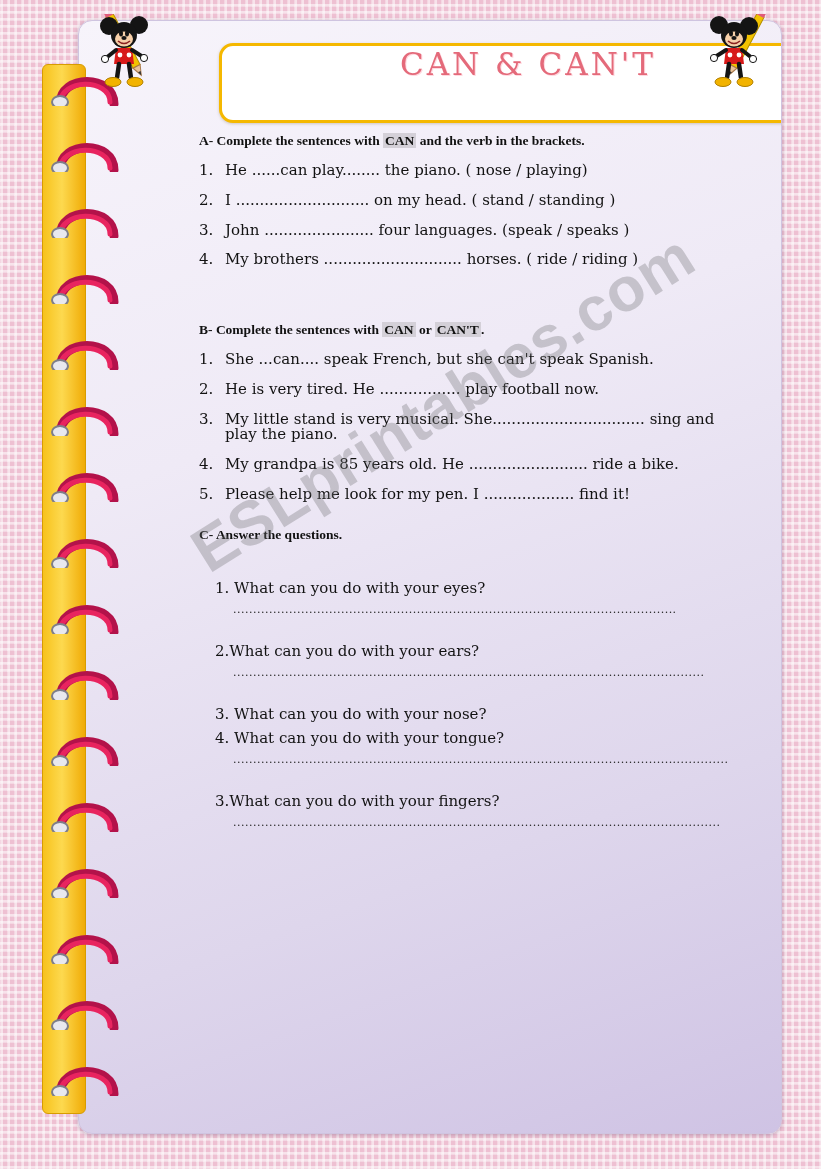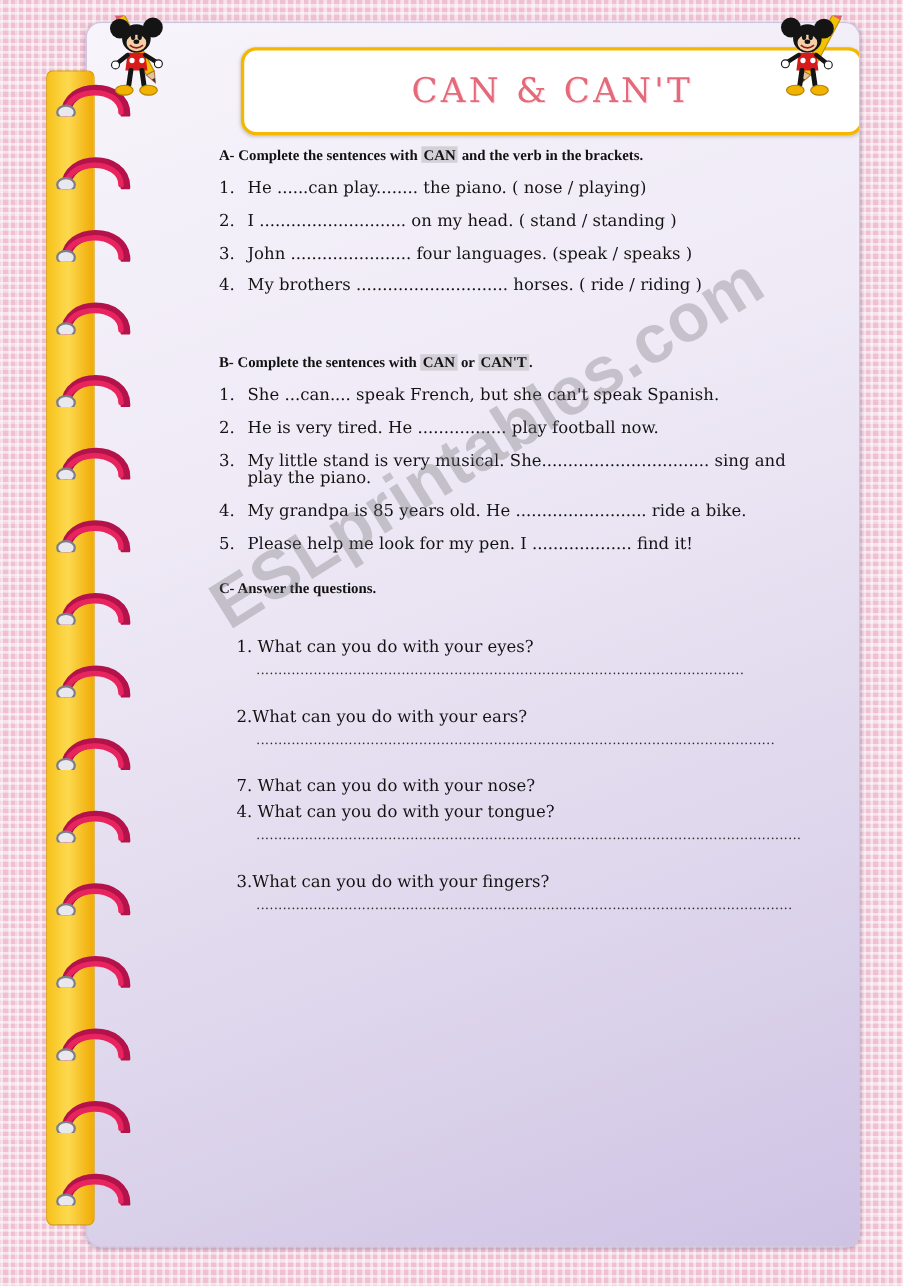--- a/index.html
+++ b/index.html
@@ -43,22 +43,22 @@
     position: absolute;
     left: 140px;
     top: 22px;
     width: 560px;
     height: 74px;
     background: #ffffff;
     border: 3px solid #f5b800;
     border-radius: 14px;
     box-shadow: 0 1px 3px rgba(120,100,60,0.3);
     display: flex;
-    align-items: center;
     justify-content: center;
+    padding-left: 26px;
   }
   #title-text {
     font-family: "DejaVu Serif", serif;
     font-size: 31px;
     letter-spacing: 3px;
     color: #e46a7a;
     text-shadow: 1px 1px 0 #ffd9e0;
     white-space: nowrap;
   }
   
@@ -230,21 +230,21 @@
     <p class="section-head">C- Answer the questions.</p>
 
     <div class="spacer-md"></div>
 
     <p class="ans-q indent2">1. What can you do with your eyes?</p>
     <p class="ans-line indent3">...............................................................................................................</p>
 
     <p class="ans-q indent2">2.What can you do with your ears?</p>
     <p class="ans-line indent3">......................................................................................................................</p>
 
-    <p class="ans-q indent2">7. What  can you do with your  nose?</p>
+    <p class="ans-q indent2">3. What  can you do with your  nose?</p>
 
     <p class="ans-q indent2">4. What can you do with your  tongue?</p>
     <p class="ans-line indent3">............................................................................................................................</p>
 
     <p class="ans-q indent2">3.What can you do with your fingers?</p>
     <p class="ans-line indent3">..........................................................................................................................</p>
 
   </div>
 
   <div id="watermark">ESLprintables.com</div>

